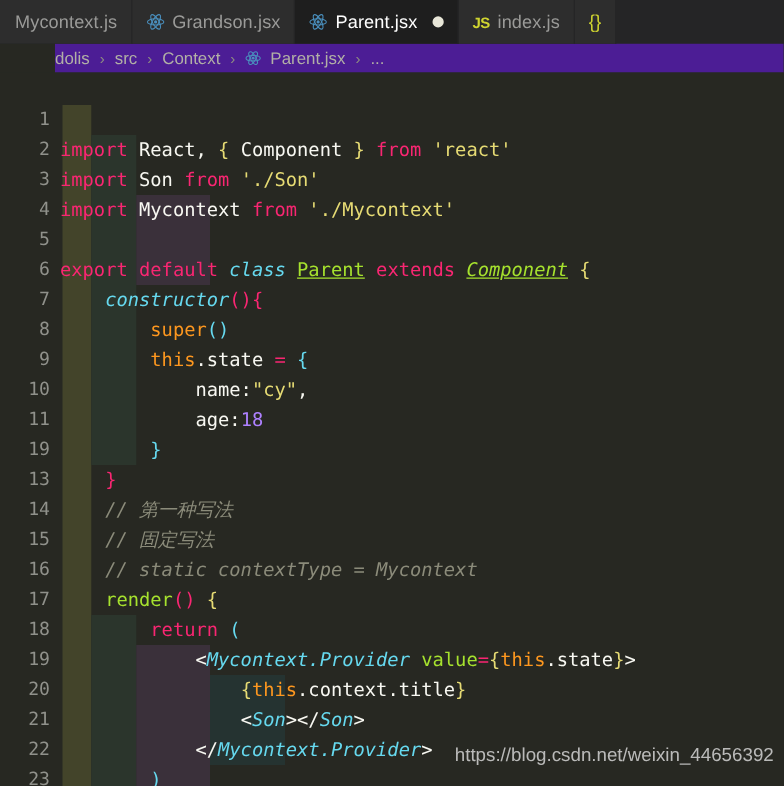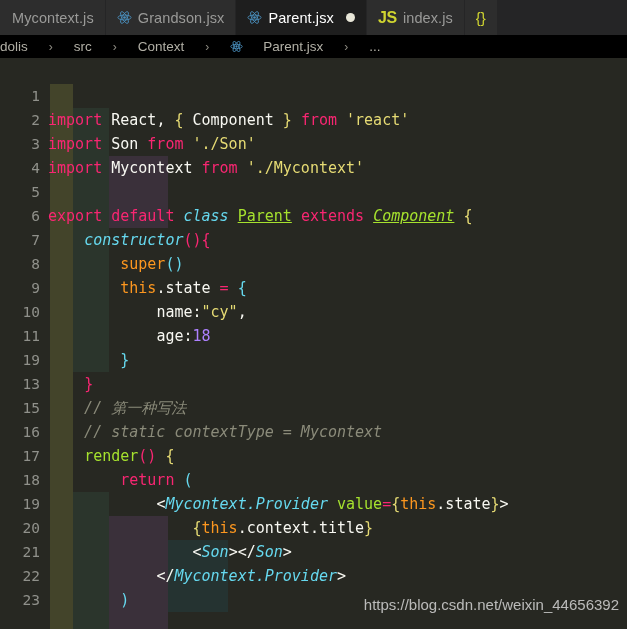--- a/index.html
+++ b/index.html
@@ -38,49 +38,50 @@
   .tab.active {
     background: #1e1e1e;
     color: #ffffff;
   }
   .tab .tname { letter-spacing: 0.1px; }
   .react-icon { display: inline-block; width: 15px; height: 15px; flex: 0 0 auto; }
   .js-icon {
     color: #cfd430;
     font-family: "Liberation Sans", sans-serif;
     font-weight: bold;
-    font-size: 16px;
+    font-size: 12px;
     letter-spacing: -0.3px;
   }
   .brace-icon {
     color: #cfd430;
     font-family: "Liberation Sans", sans-serif;
     font-size: 15px;
   }
   .dirty-dot {
     width: 9px; height: 9px; border-radius: 50%;
     background: #e8e6d8;
     margin-left: 6px;
     flex: 0 0 auto;
   }
   .tab-first { padding-left: 12px; }
 
   
   .breadcrumb {
     height: 23px;
-    background: #000000;
+    background: #4c1d95;
     display: flex;
     align-items: center;
     color: #a6a49a;
     font-family: "Liberation Sans", sans-serif;
     font-size: 13.5px;
     padding-left: 0px;
-    gap: 20px;
+    gap: 7px;
     overflow: hidden;
     white-space: nowrap;
+    margin-left: 44px;
   }
   .breadcrumb .sep { color: #8d8b82; font-size: 12px; padding: 0 1px; }
   .breadcrumb .crumb { color: #b2b0a6; }
   .breadcrumb .react-icon { width: 13px; height: 13px; }
 
   
   .editor {
     position: relative;
     background: #272822;
     height: 571px;
@@ -295,20 +296,24 @@
     <div class="line">
       <span class="ln">19</span>
       <span class="lc">    <span class="pb">}</span></span>
     </div>
 
     <div class="line">
       <span class="ln">13</span>
       <span class="lc cmt">    // 第一种写法</span>
     </div>
 
+    <div class="line">
+      <span class="ln">14</span>
+      <span class="lc cmt">    // 固定写法</span>
+    </div>
 
     <div class="line">
       <span class="ln">15</span>
       <span class="lc cmt">    // static contextType = Mycontext</span>
     </div>
 
     <div class="line">
       <span class="ln">16</span>
       <span class="lc">    <span class="fn">render</span><span class="pb">()</span> <span class="yb">{</span></span>
     </div>

